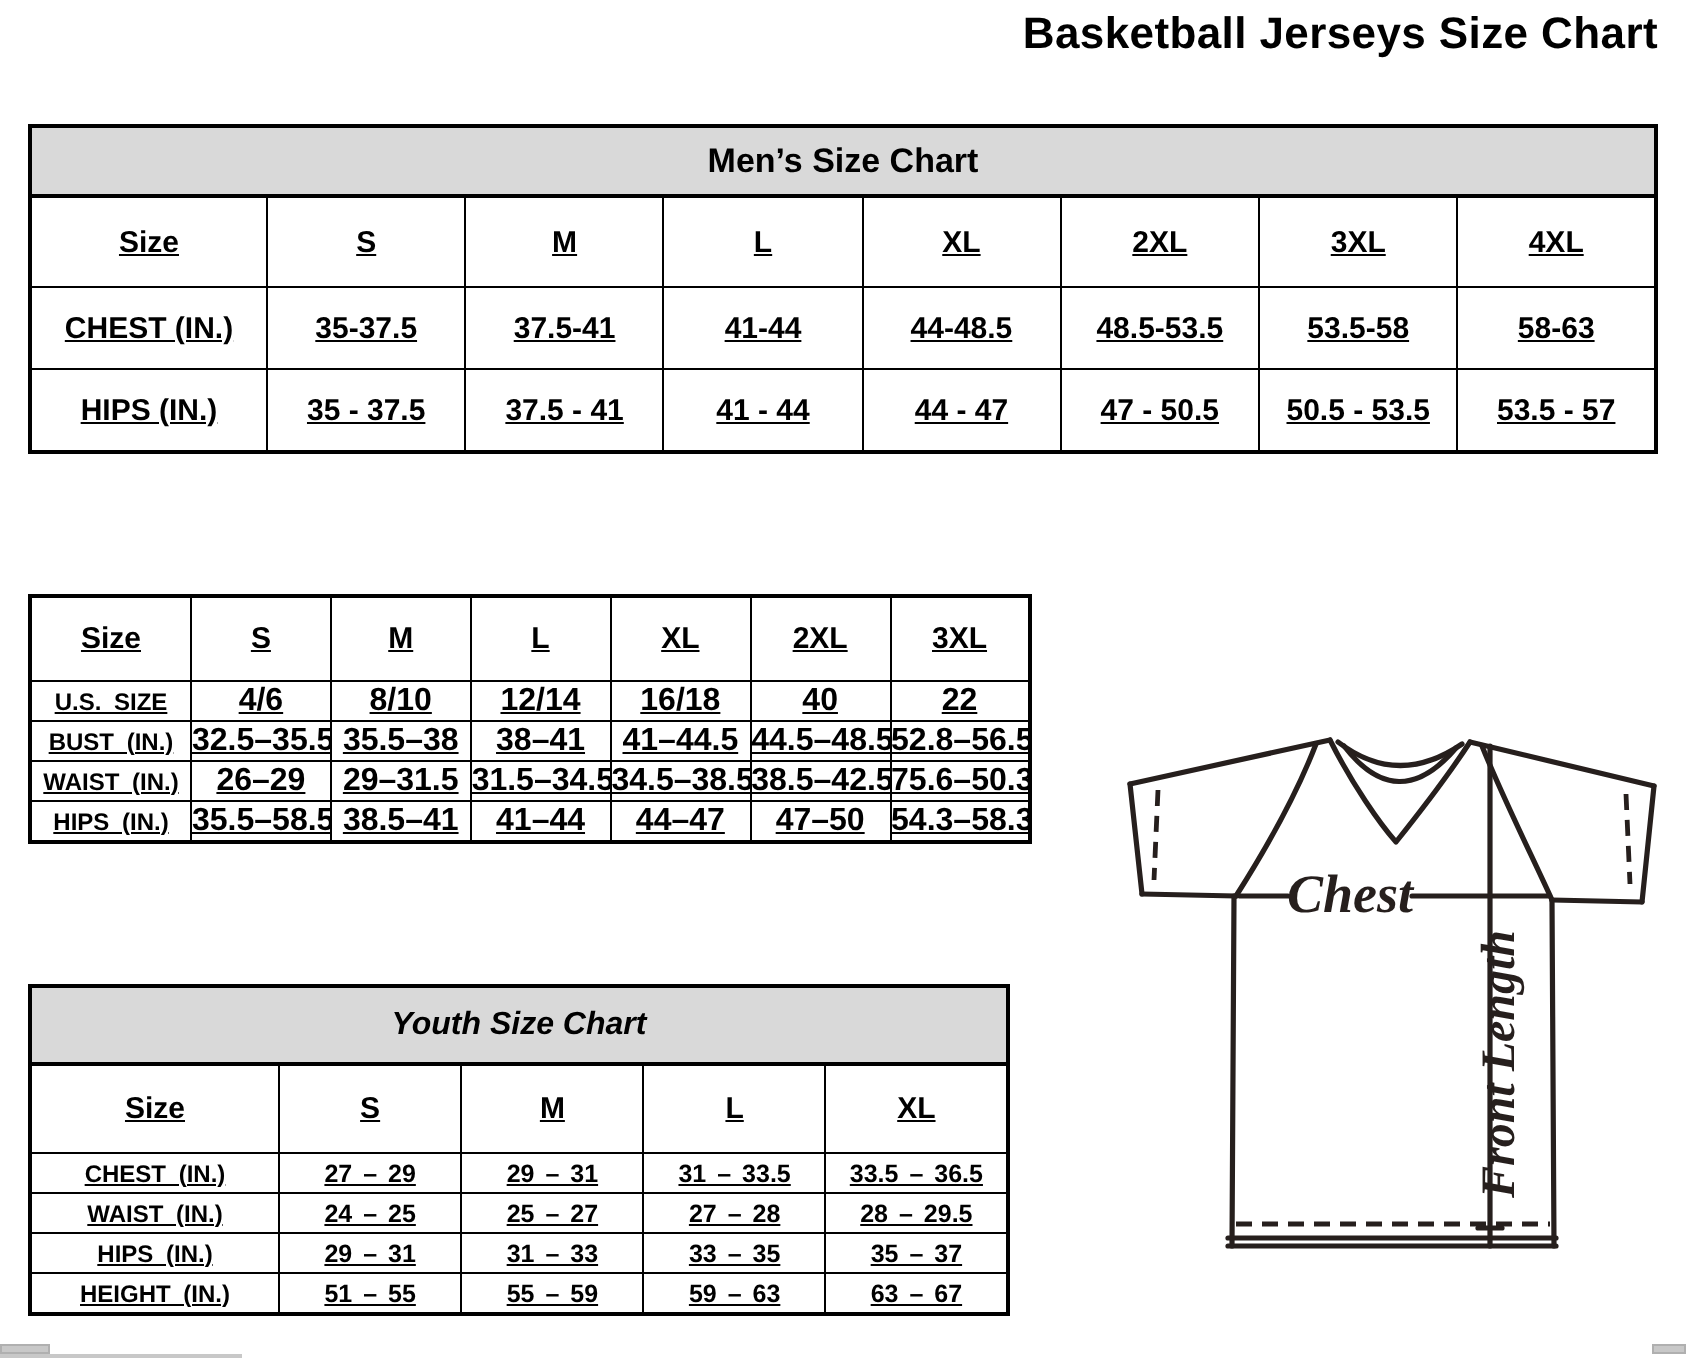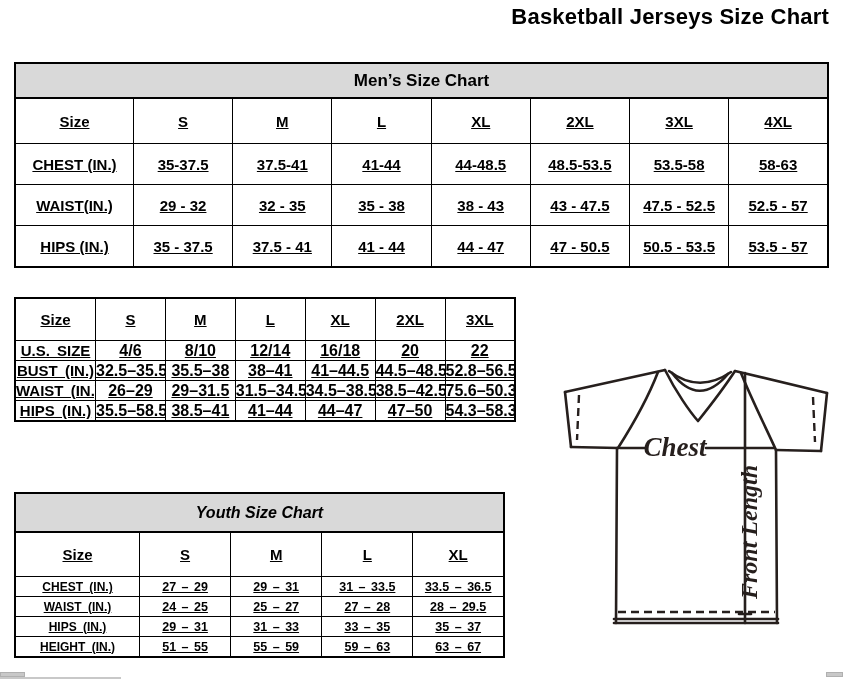--- a/index.html
+++ b/index.html
@@ -28,21 +28,21 @@
   #mens{left:14px;top:62px;width:815px;}
   #mens .chart-title{height:33px;line-height:33px;font-size:17px;}
   #mens thead th{height:44px;font-size:15px;}
   #mens tbody th,#mens tbody td{height:40px;font-size:15px;}
   #mens tr > :first-child{width:117px;}
   
   #womens{left:14px;top:299px;width:502px;}
   #womens .chart-title{height:34px;line-height:34px;font-size:16px;}
   #womens thead th{height:41px;font-size:15px;}
   #womens tbody th,#womens tbody td{height:19px;font-size:16px;}
-  #womens tbody th.row-label{font-size:15px;word-spacing:3px;margin-top:32px;}
+  #womens tbody th.row-label{font-size:12px;word-spacing:3px;margin-top:32px;}
   #womens tr > :first-child{width:79px;}
   
   #youth{left:14px;top:492px;width:491px;}
   #youth .chart-title{height:37px;line-height:37px;font-size:16px;font-style:italic;}
   #youth thead th{height:43px;font-size:15px;}
   #youth tbody th,#youth tbody td{height:19px;font-size:12.5px;word-spacing:2px;}
   #youth tbody th.row-label{font-size:12px;word-spacing:3px;}
   #youth tr > :first-child{width:123px;}
   
   .jersey{position:absolute;left:558px;top:358px;width:280px;height:320px;}
@@ -77,30 +77,20 @@
           <th class="row-label">CHEST (IN.)</th>
           <td>35-37.5</td>
           <td>37.5-41</td>
           <td>41-44</td>
           <td>44-48.5</td>
           <td>48.5-53.5</td>
           <td>53.5-58</td>
           <td>58-63</td>
         </tr>
         <tr>
-          <th class="row-label">WAIST(IN.)</th>
-          <td>29 - 32</td>
-          <td>32 - 35</td>
-          <td>35 - 38</td>
-          <td>38 - 43</td>
-          <td>43 - 47.5</td>
-          <td>47.5 - 52.5</td>
-          <td>52.5 - 57</td>
-        </tr>
-        <tr>
           <th class="row-label">HIPS (IN.)</th>
           <td>35 - 37.5</td>
           <td>37.5 - 41</td>
           <td>41 - 44</td>
           <td>44 - 47</td>
           <td>47 - 50.5</td>
           <td>50.5 - 53.5</td>
           <td>53.5 - 57</td>
         </tr>
       </tbody>
@@ -120,21 +110,21 @@
           <th>3XL</th>
         </tr>
       </thead>
       <tbody>
         <tr>
           <th class="row-label">U.S. SIZE</th>
           <td>4/6</td>
           <td>8/10</td>
           <td>12/14</td>
           <td>16/18</td>
-          <td>20</td>
+          <td>40</td>
           <td>22</td>
         </tr>
         <tr>
           <th class="row-label">BUST (IN.)</th>
           <td>32.5–35.5</td>
           <td>35.5–38</td>
           <td>38–41</td>
           <td>41–44.5</td>
           <td>44.5–48.5</td>
           <td>52.8–56.5</td>

